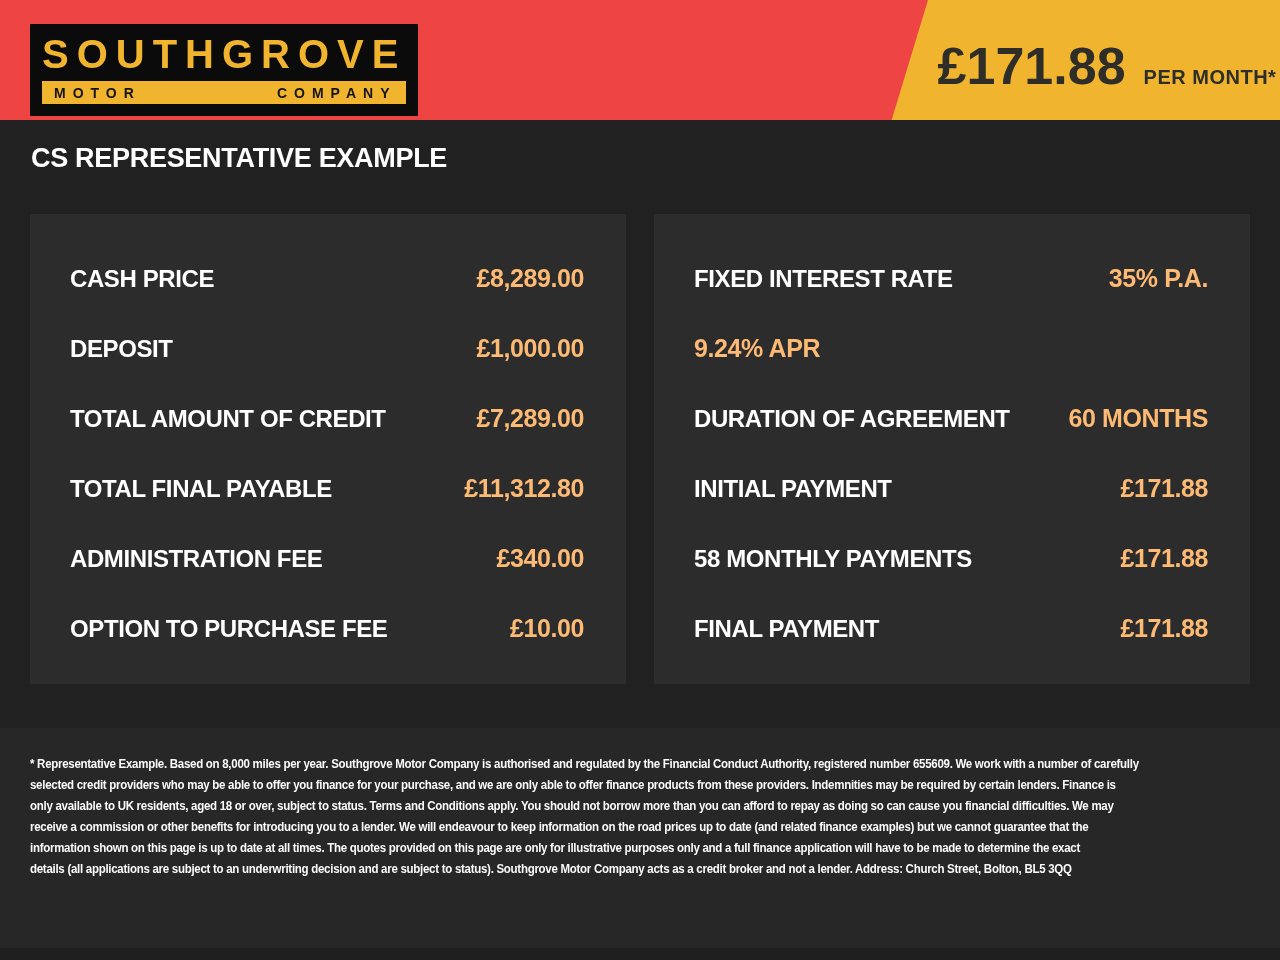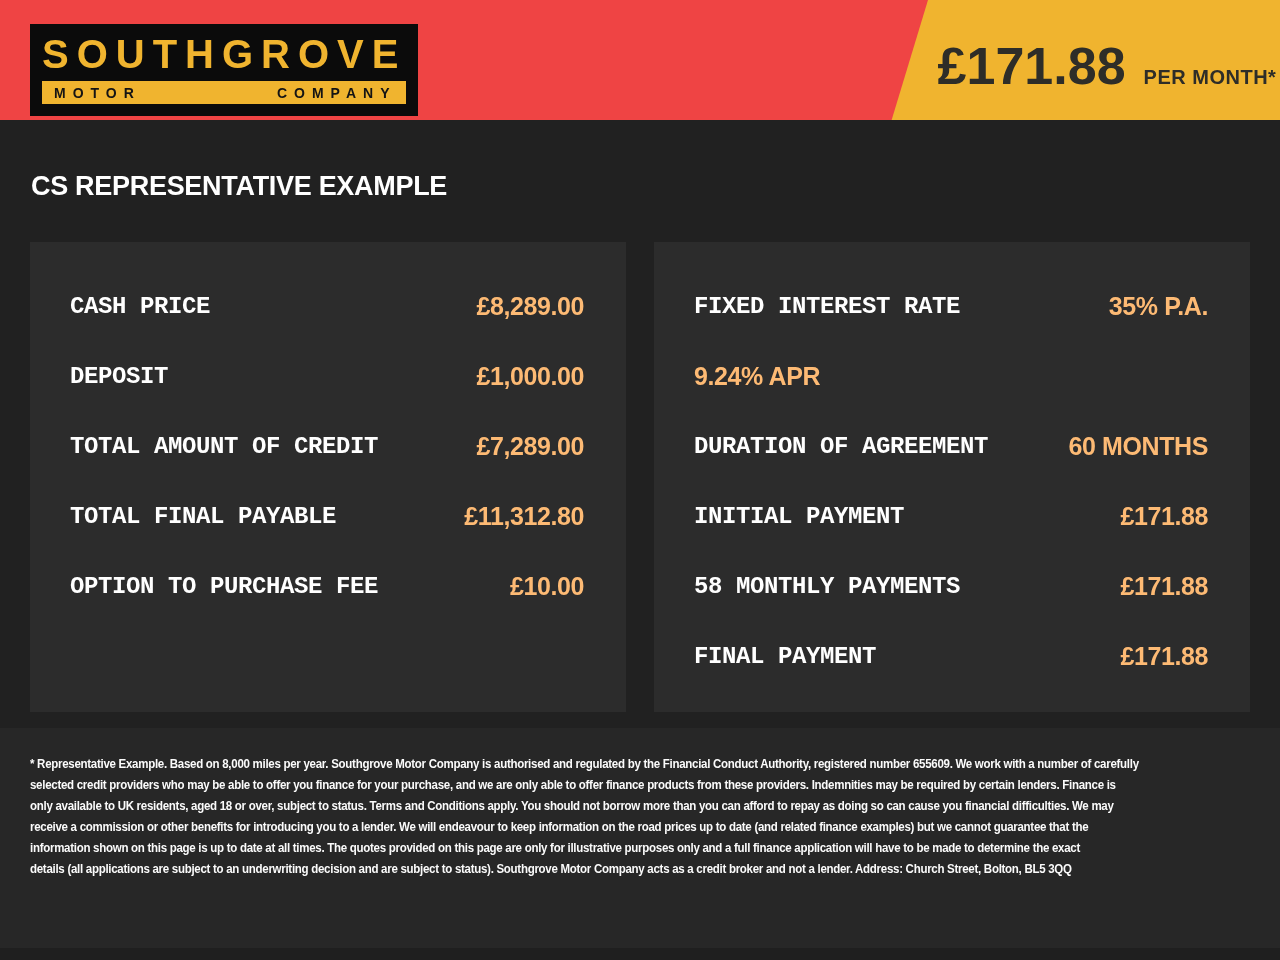--- a/index.html
+++ b/index.html
@@ -69,21 +69,21 @@
 
   
   .main {
     height: 608px;
     background: #212121;
   }
   .page-title {
     color: #ffffff;
     font-size: 27px;
     letter-spacing: -0.3px;
-    padding: 52px 0 0 31px;
+    padding: 24px 0 0 31px;
     line-height: 1.1;
   }
   .panels {
     display: flex;
     gap: 28px;
     margin: 40px 30px 0 30px;
   }
   .panel {
     flex: 1;
     background: #2c2c2c;
@@ -93,21 +93,20 @@
     height: 70px;
     display: flex;
     justify-content: space-between;
     align-items: center;
   }
   .finance-label {
     color: #ffffff;
     font-size: 24px;
     letter-spacing: -0.4px;
     white-space: nowrap;
-    font-family: Liberation Mono, monospace;
   }
   .finance-value {
     color: #fdba74;
     font-size: 25px;
     letter-spacing: -0.4px;
     white-space: nowrap;
   }
 
   
   .footer {
@@ -158,20 +157,24 @@
       </div>
       <div class="finance-row">
         <span class="finance-label">TOTAL AMOUNT OF CREDIT</span>
         <span class="finance-value">£7,289.00</span>
       </div>
       <div class="finance-row">
         <span class="finance-label">TOTAL FINAL PAYABLE</span>
         <span class="finance-value">£11,312.80</span>
       </div>
       <div class="finance-row">
+        <span class="finance-label">ADMINISTRATION FEE</span>
+        <span class="finance-value">£340.00</span>
+      </div>
+      <div class="finance-row">
         <span class="finance-label">OPTION TO PURCHASE FEE</span>
         <span class="finance-value">£10.00</span>
       </div>
     </div>
 
     <div class="panel">
       <div class="finance-row">
         <span class="finance-label">FIXED INTEREST RATE</span>
         <span class="finance-value">35% P.A.</span>
       </div>

